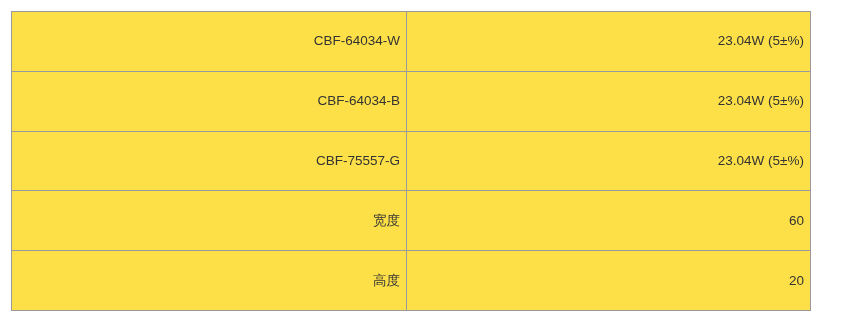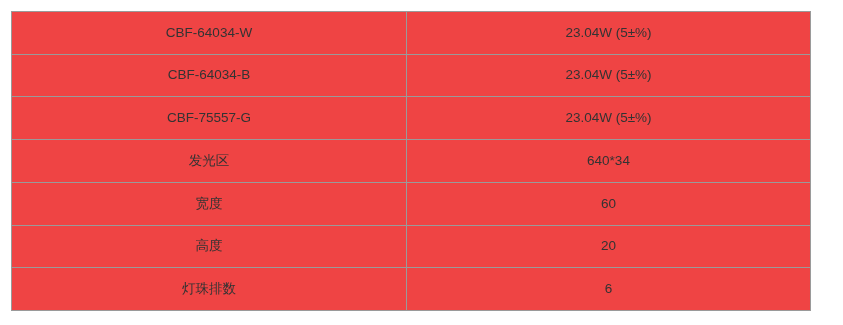--- a/index.html
+++ b/index.html
@@ -30,28 +30,28 @@
     border: 1px solid #9a9a9a;
   }
 
   table.spec-table col.col-param { width: 395px; }
   table.spec-table col.col-value { width: 404px; }
 
   table.spec-table td {
     border: 1px solid #9a9a9a;
     height: 33.33px;
     padding: 0 6px;
-    text-align: center;
+    text-align: right;
     vertical-align: middle;
     color: #333333;
     font-size: 13.5px;
     line-height: 1.2;
     white-space: nowrap;
     overflow: hidden;
-    background: #ef4444;
+    background: #fde047;
   }
 
   table.spec-table td.cell-param {
     color: #333333;
   }
 
   table.spec-table td.cell-value {
     color: #333333;
   }
 </style>
@@ -71,30 +71,22 @@
       </tr>
       <tr>
         <td class="cell-param">CBF-64034-B</td>
         <td class="cell-value">23.04W (5±%)</td>
       </tr>
       <tr>
         <td class="cell-param">CBF-75557-G</td>
         <td class="cell-value">23.04W (5±%)</td>
       </tr>
       <tr>
-        <td class="cell-param">发光区</td>
-        <td class="cell-value">640*34</td>
-      </tr>
-      <tr>
         <td class="cell-param">宽度</td>
         <td class="cell-value">60</td>
       </tr>
       <tr>
         <td class="cell-param">高度</td>
         <td class="cell-value">20</td>
       </tr>
-      <tr>
-        <td class="cell-param">灯珠排数</td>
-        <td class="cell-value">6</td>
-      </tr>
     </tbody>
   </table>
 </div>
 
 </body></html>

